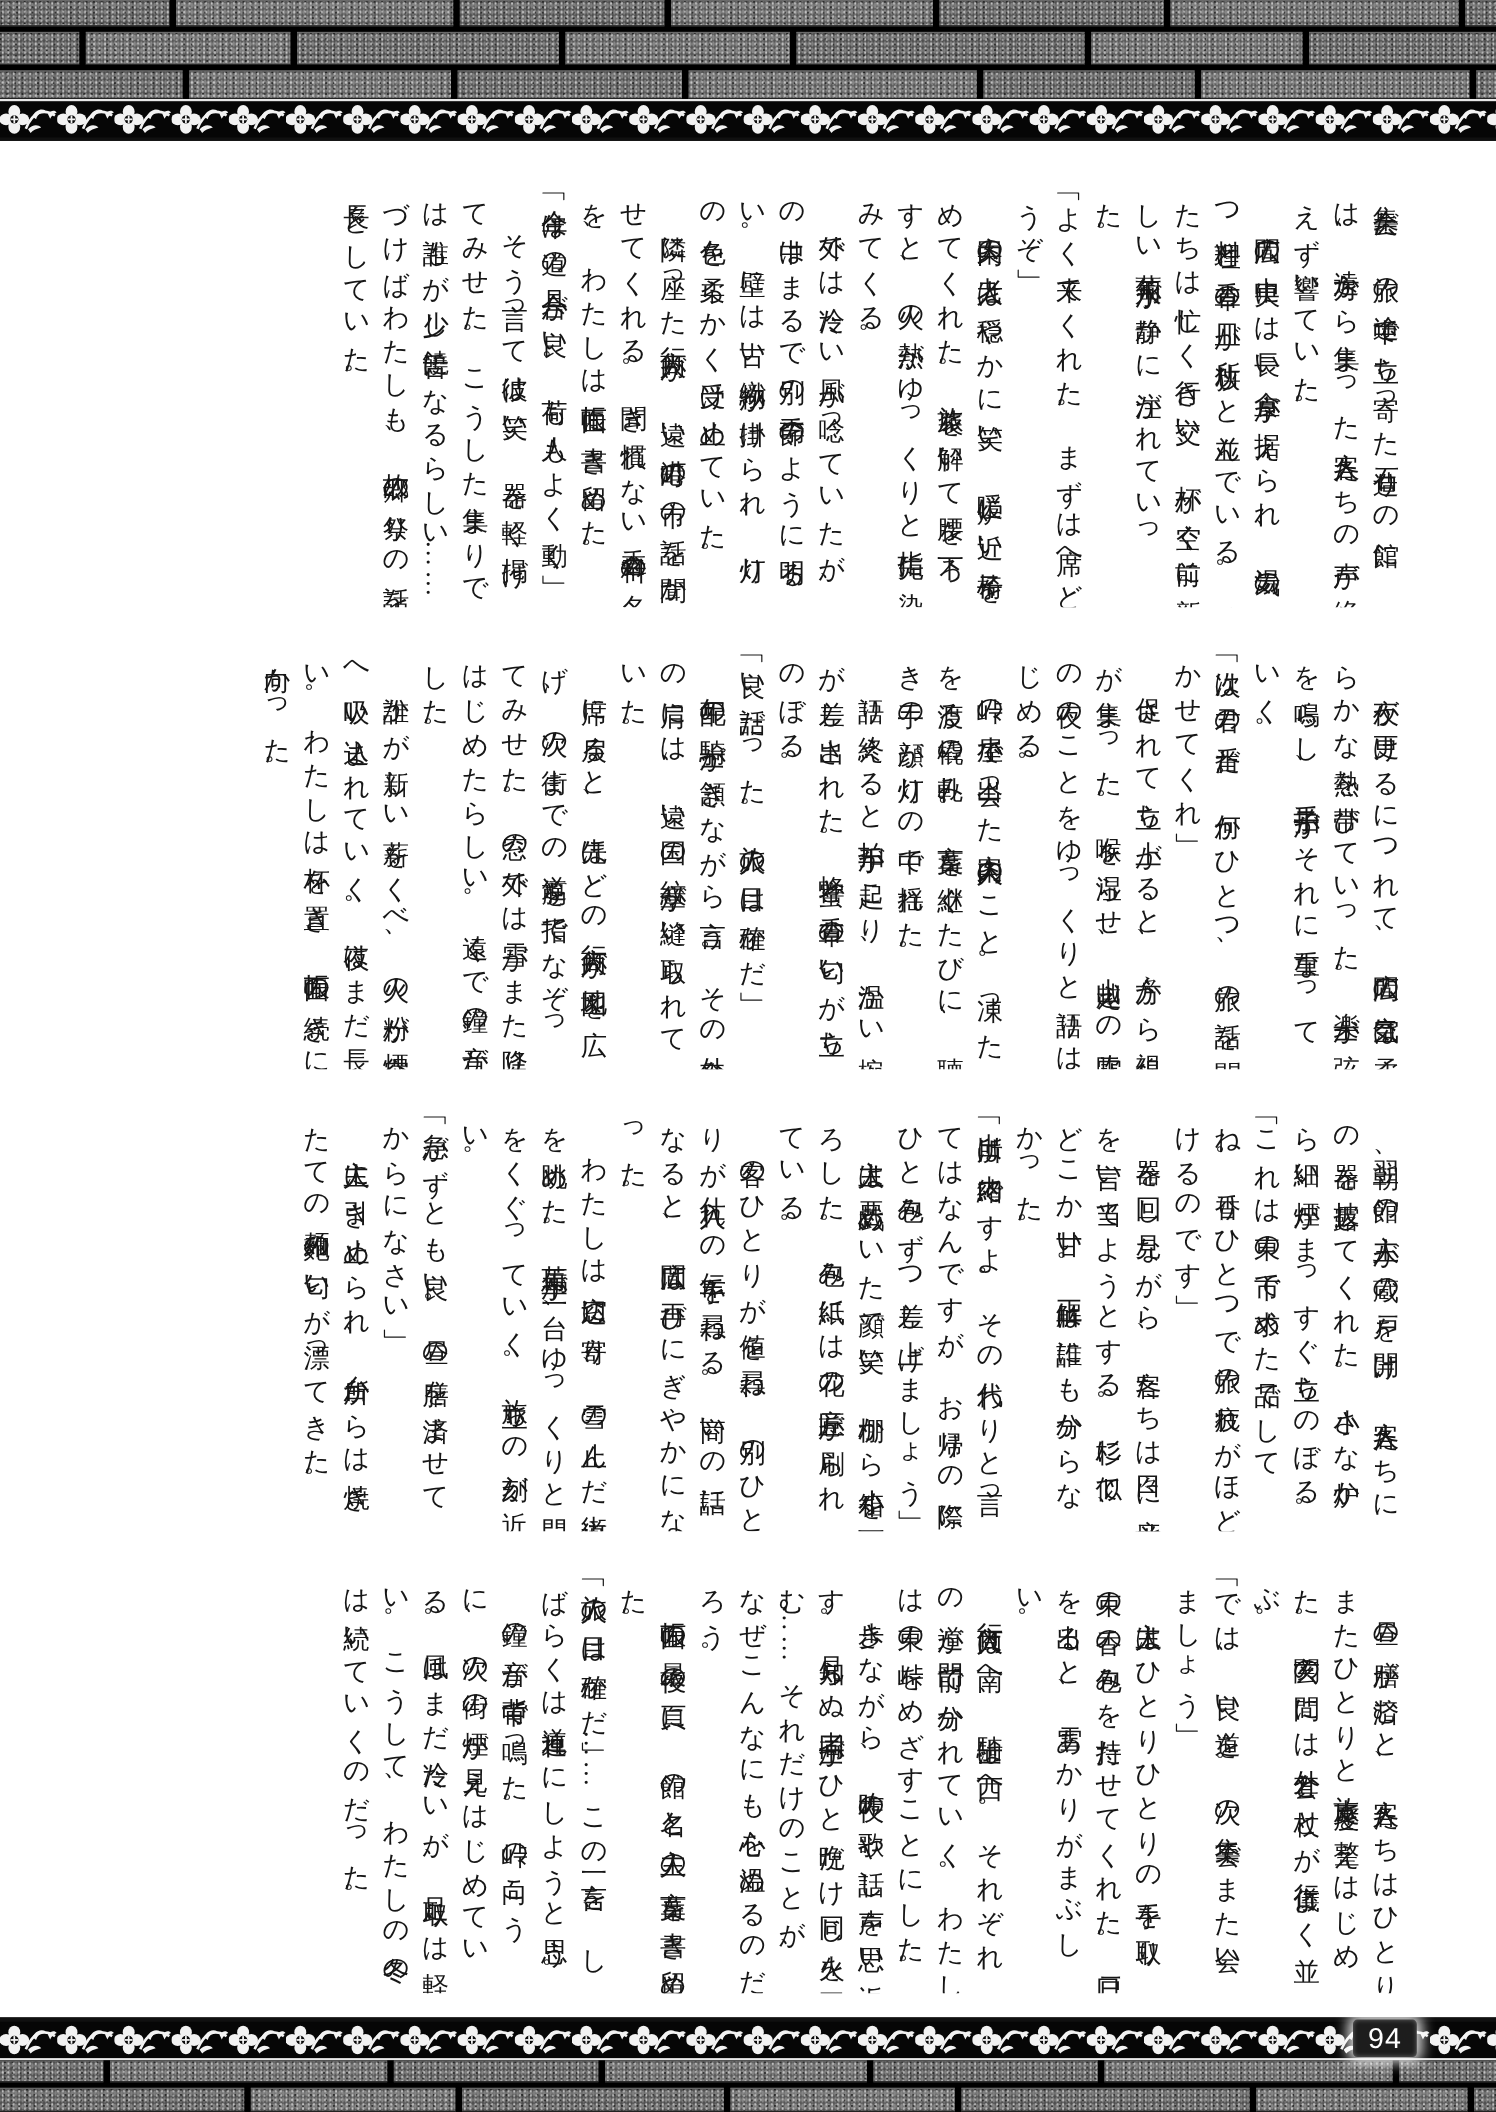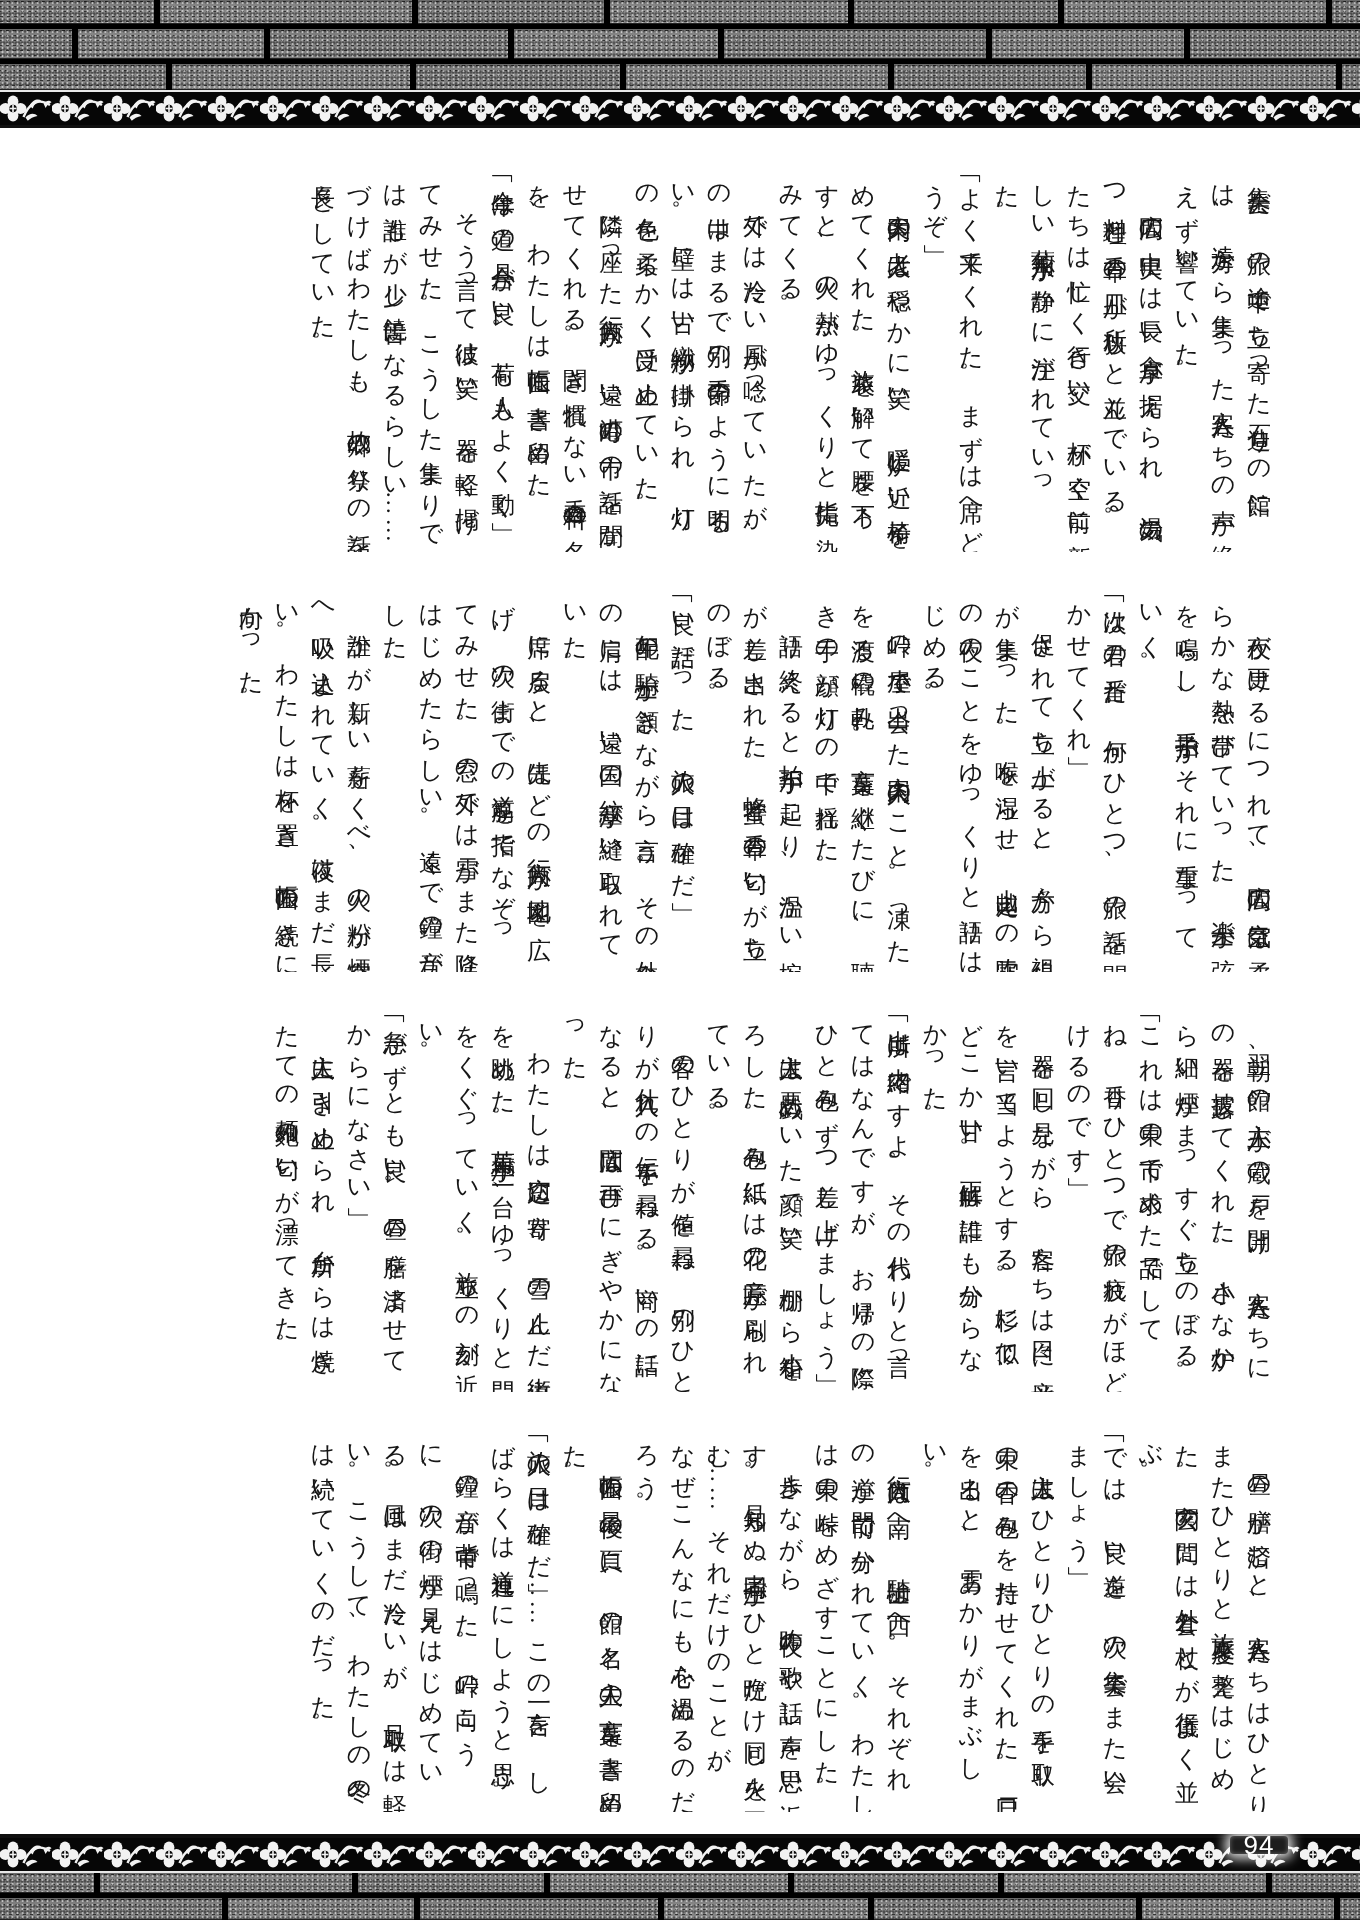--- a/index.html
+++ b/index.html
@@ -28,21 +28,21 @@
   
   .ornament{
     position:absolute;left:0;right:0;height:33px;background:#060606;
     display:flex;align-items:center;overflow:hidden;
   }
   .ornament.top{top:90px;border-top:2px solid #e8e8e8;border-bottom:3px solid #101010;}
   .ornament.bottom{top:1834px;border-top:4px solid #101010;border-bottom:2px solid #e8e8e8;}
   .motif{flex:0 0 auto;display:block;}
   
   .page-num{
-    position:absolute;top:1836px;left:1230px;height:18px;min-width:58px;
+    position:absolute;top:1836px;left:1230px;height:34px;min-width:58px;
     display:flex;align-items:center;justify-content:center;
     background:#1d1d1d;color:#ffffff;border-radius:4px;
     font-family:"Liberation Sans","DejaVu Sans",sans-serif;font-size:26px;
     box-shadow:0 0 12px 5px rgba(255,255,255,.85), inset 0 0 5px rgba(255,255,255,.35);
     z-index:5;letter-spacing:1px;
   }
   
   .band{
     position:absolute;left:125px;right:83px;height:384px;overflow:hidden;
     writing-mode:vertical-rl;

